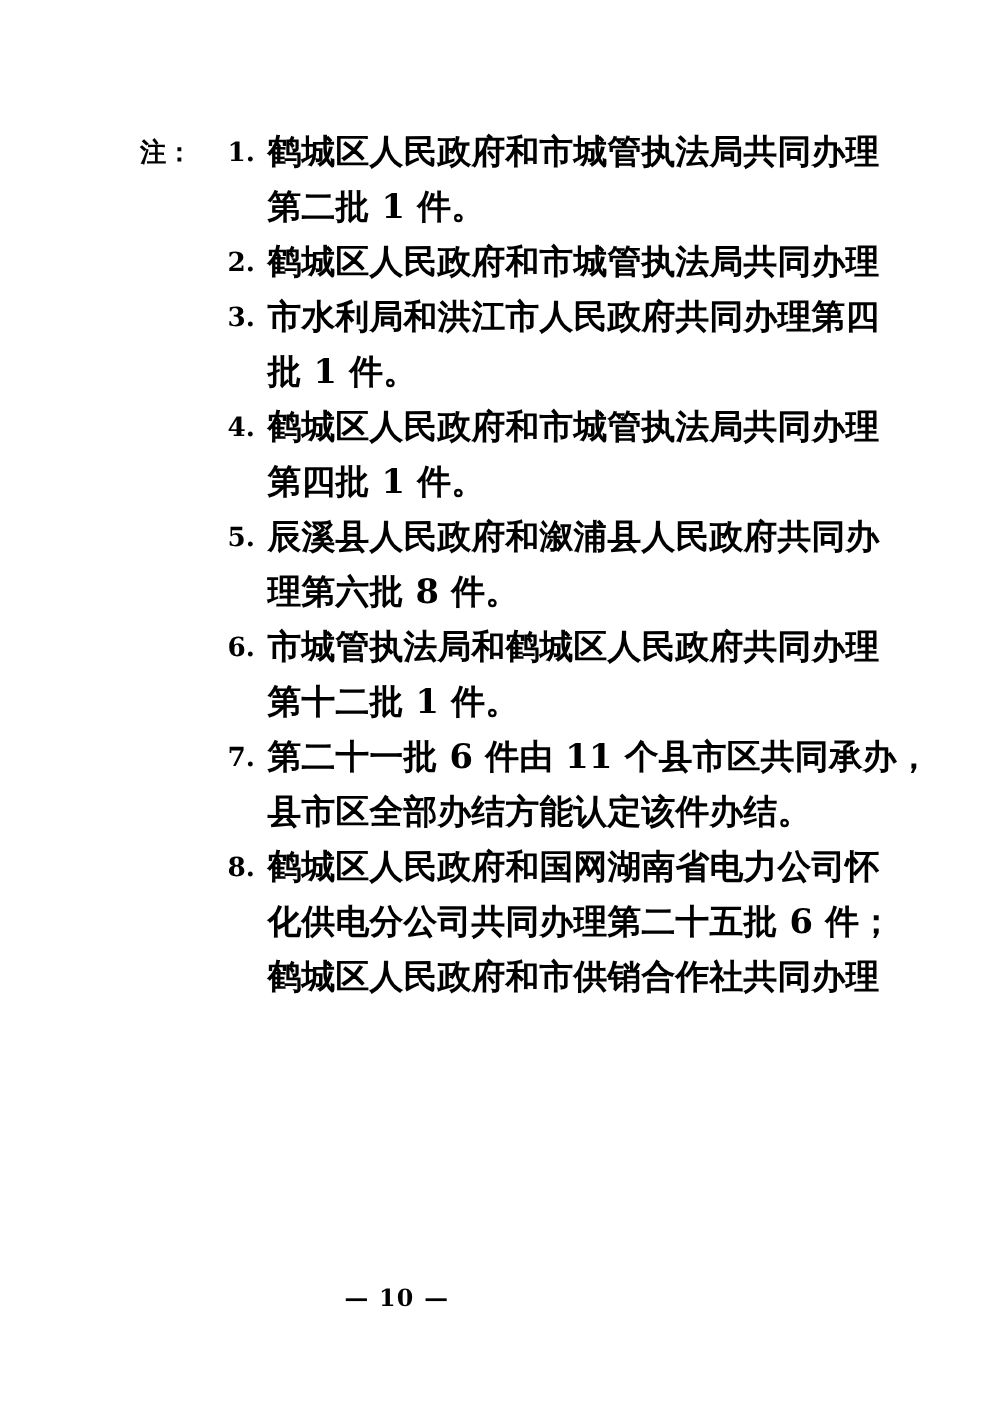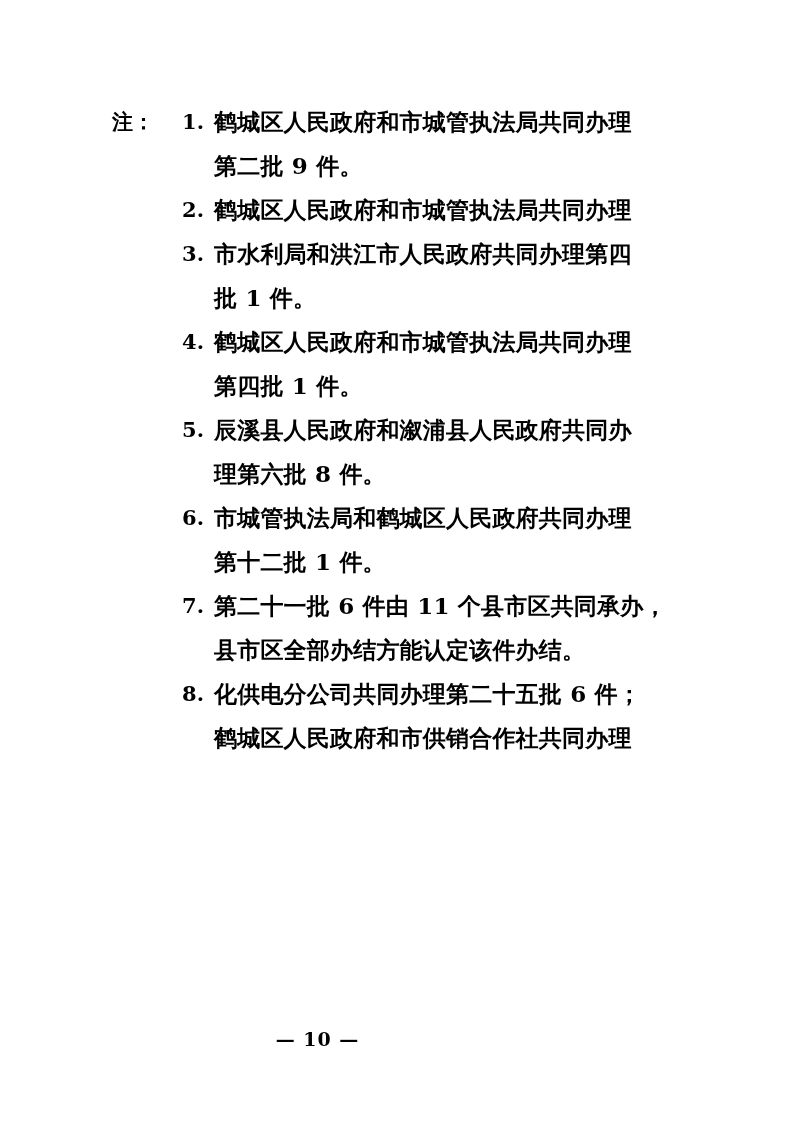--- a/index.html
+++ b/index.html
@@ -57,21 +57,21 @@
     text-align: right;
     padding-right: 10px;
     box-sizing: border-box;
     font-size: 21px;
     line-height: 44px;
     font-weight: 700;
     font-family: "DejaVu Serif", "Liberation Serif", serif;
   }
   .item-text {
     flex: 1 1 auto;
-    font-size: 23px;
+    font-size: 27px;
     line-height: 44px;
     font-weight: 700;
     text-align: justify;
     text-justify: inter-ideograph;
     letter-spacing: 0.2px;
   }
   .item-text .ln {
     display: block;
     white-space: nowrap;
   }
@@ -94,21 +94,21 @@
 
   <div class="note-block">
     <div class="note-row">
       <div class="note-label">注：</div>
       <div class="note-items">
 
         <div class="note-item">
           <div class="item-num">1.</div>
           <div class="item-text">
             <span class="ln">鹤城区人民政府和市城管执法局共同办理</span>
-            <span class="ln">第二批 9 件。</span>
+            <span class="ln">第二批 1 件。</span>
           </div>
         </div>
 
         <div class="note-item">
           <div class="item-num">2.</div>
           <div class="item-text">
             <span class="ln">鹤城区人民政府和市城管执法局共同办理</span>
           </div>
         </div>
 
@@ -148,20 +148,21 @@
           <div class="item-num">7.</div>
           <div class="item-text">
             <span class="ln">第二十一批 6 件由 11 个县市区共同承办，</span>
             <span class="ln">县市区全部办结方能认定该件办结。</span>
           </div>
         </div>
 
         <div class="note-item">
           <div class="item-num">8.</div>
           <div class="item-text">
+            <span class="ln">鹤城区人民政府和国网湖南省电力公司怀</span>
             <span class="ln">化供电分公司共同办理第二十五批 6 件；</span>
             <span class="ln">鹤城区人民政府和市供销合作社共同办理</span>
           </div>
         </div>
 
       </div>
     </div>
   </div>
 
   <div class="footer">— 10 —</div>

